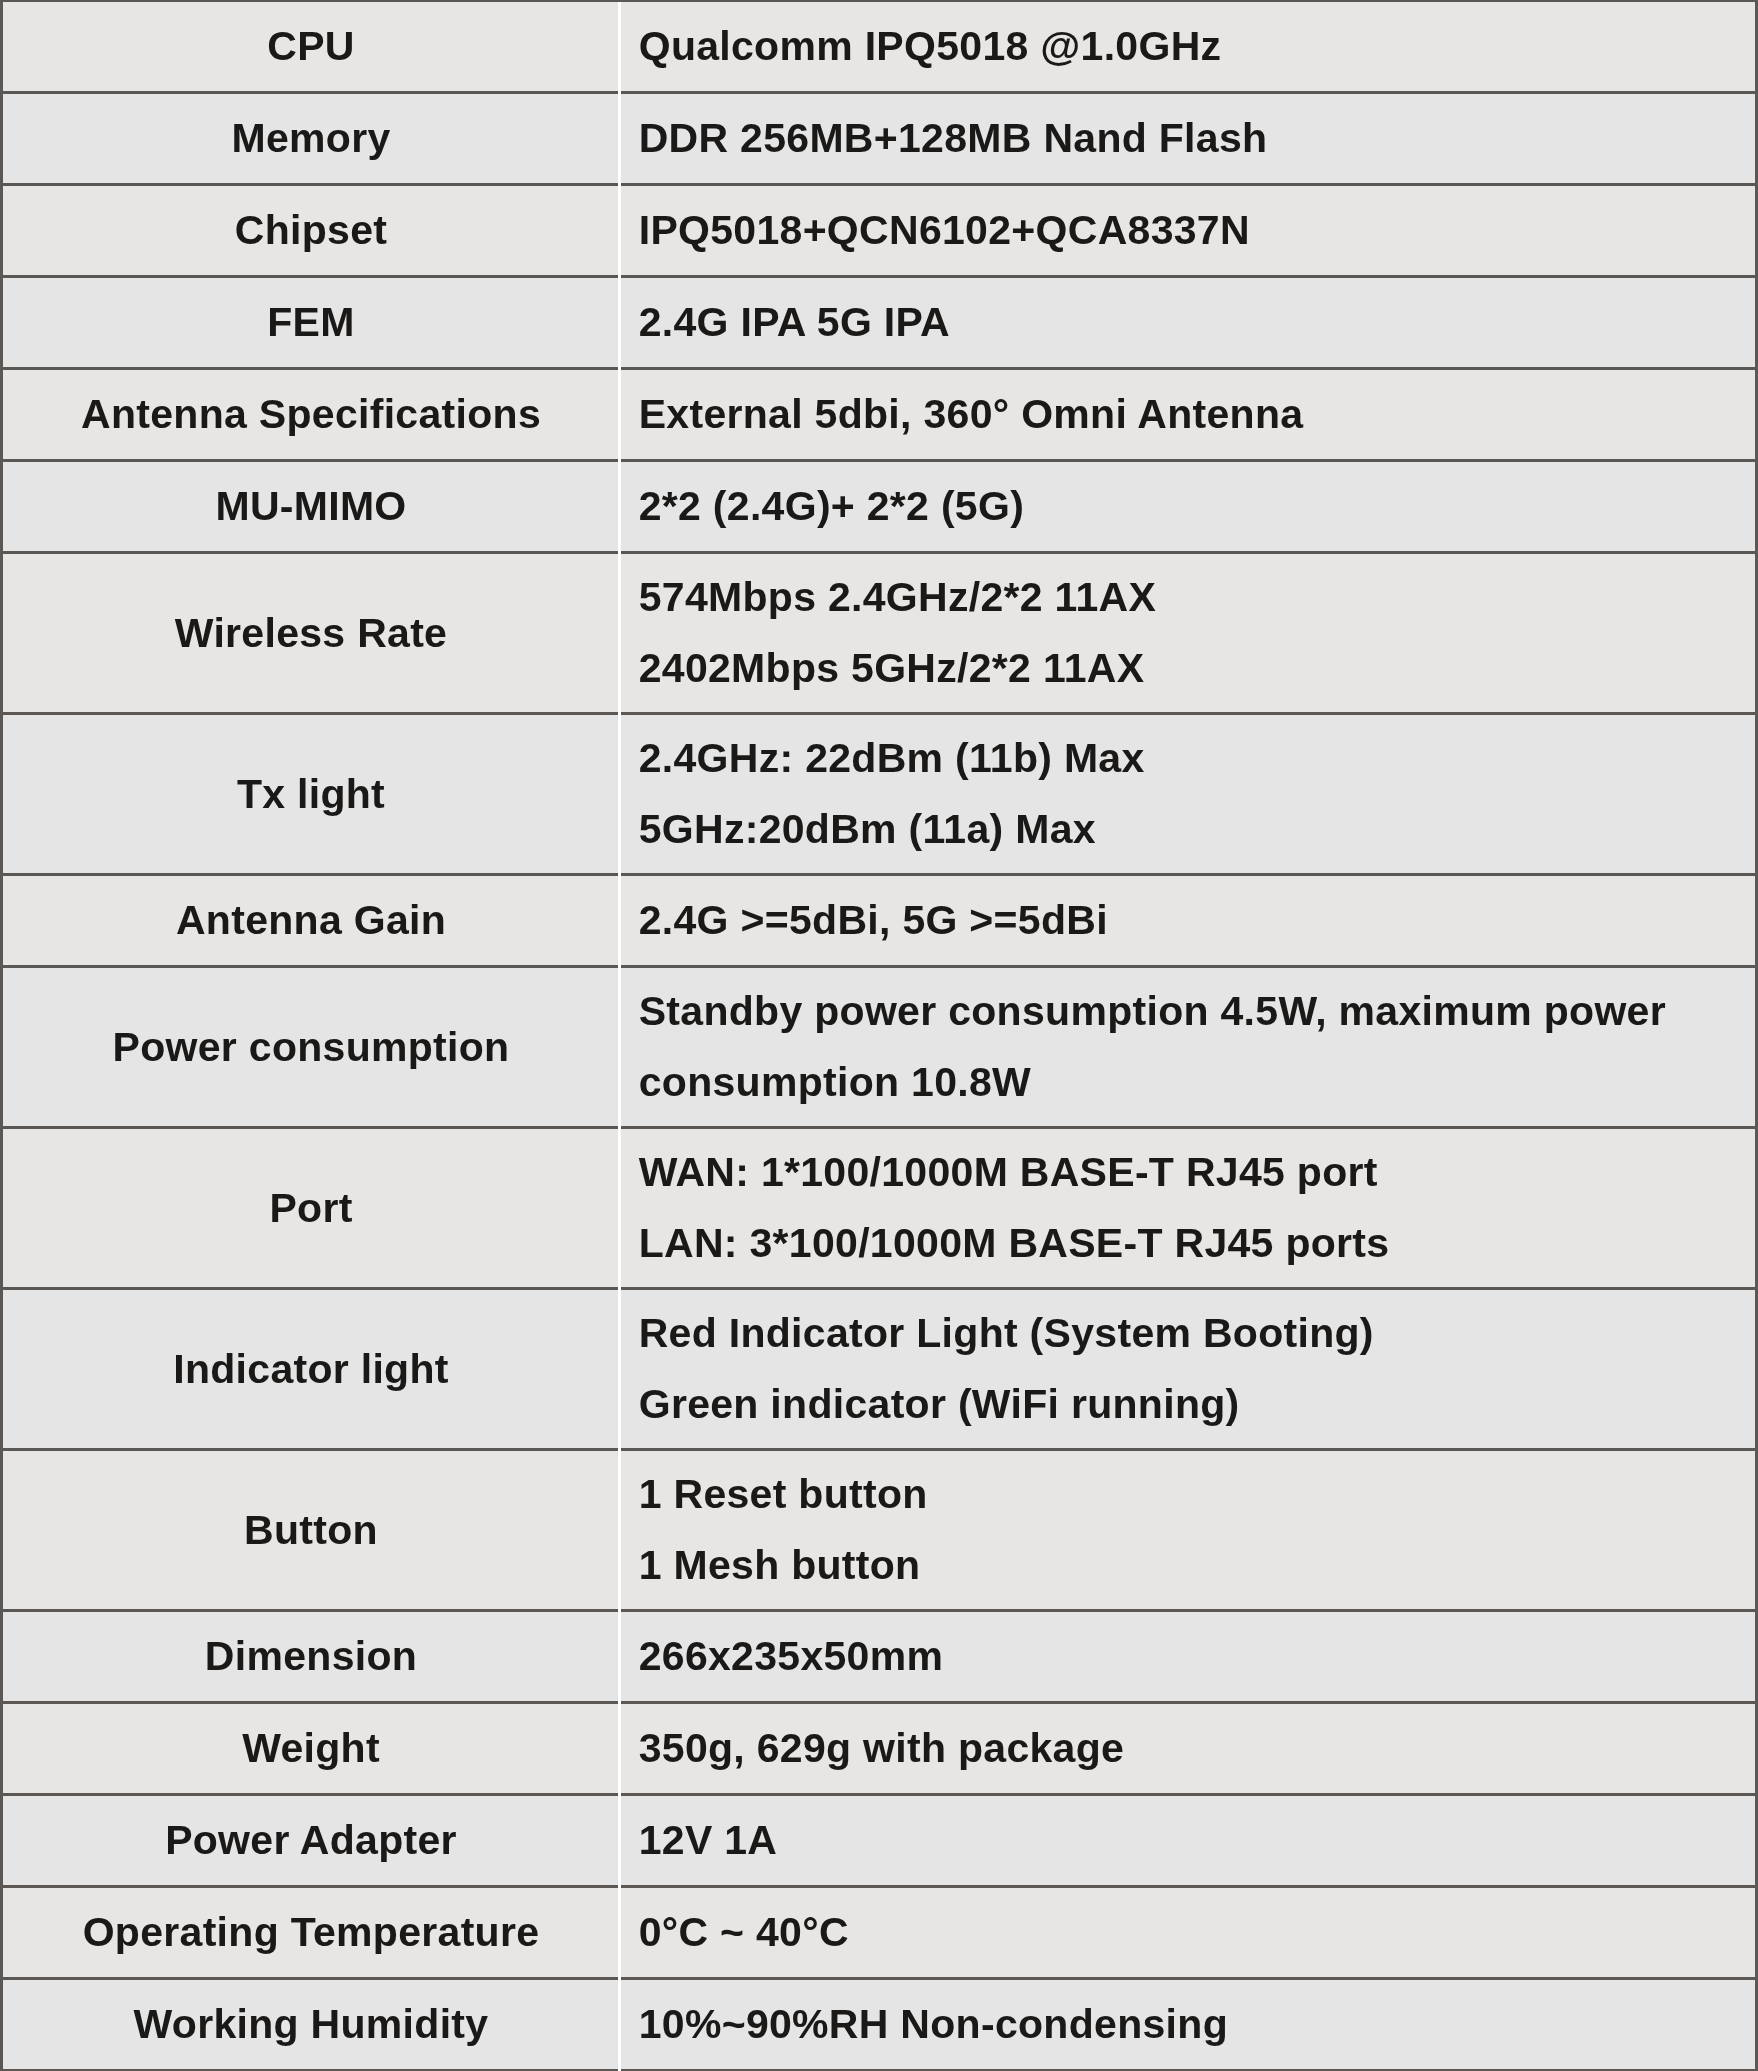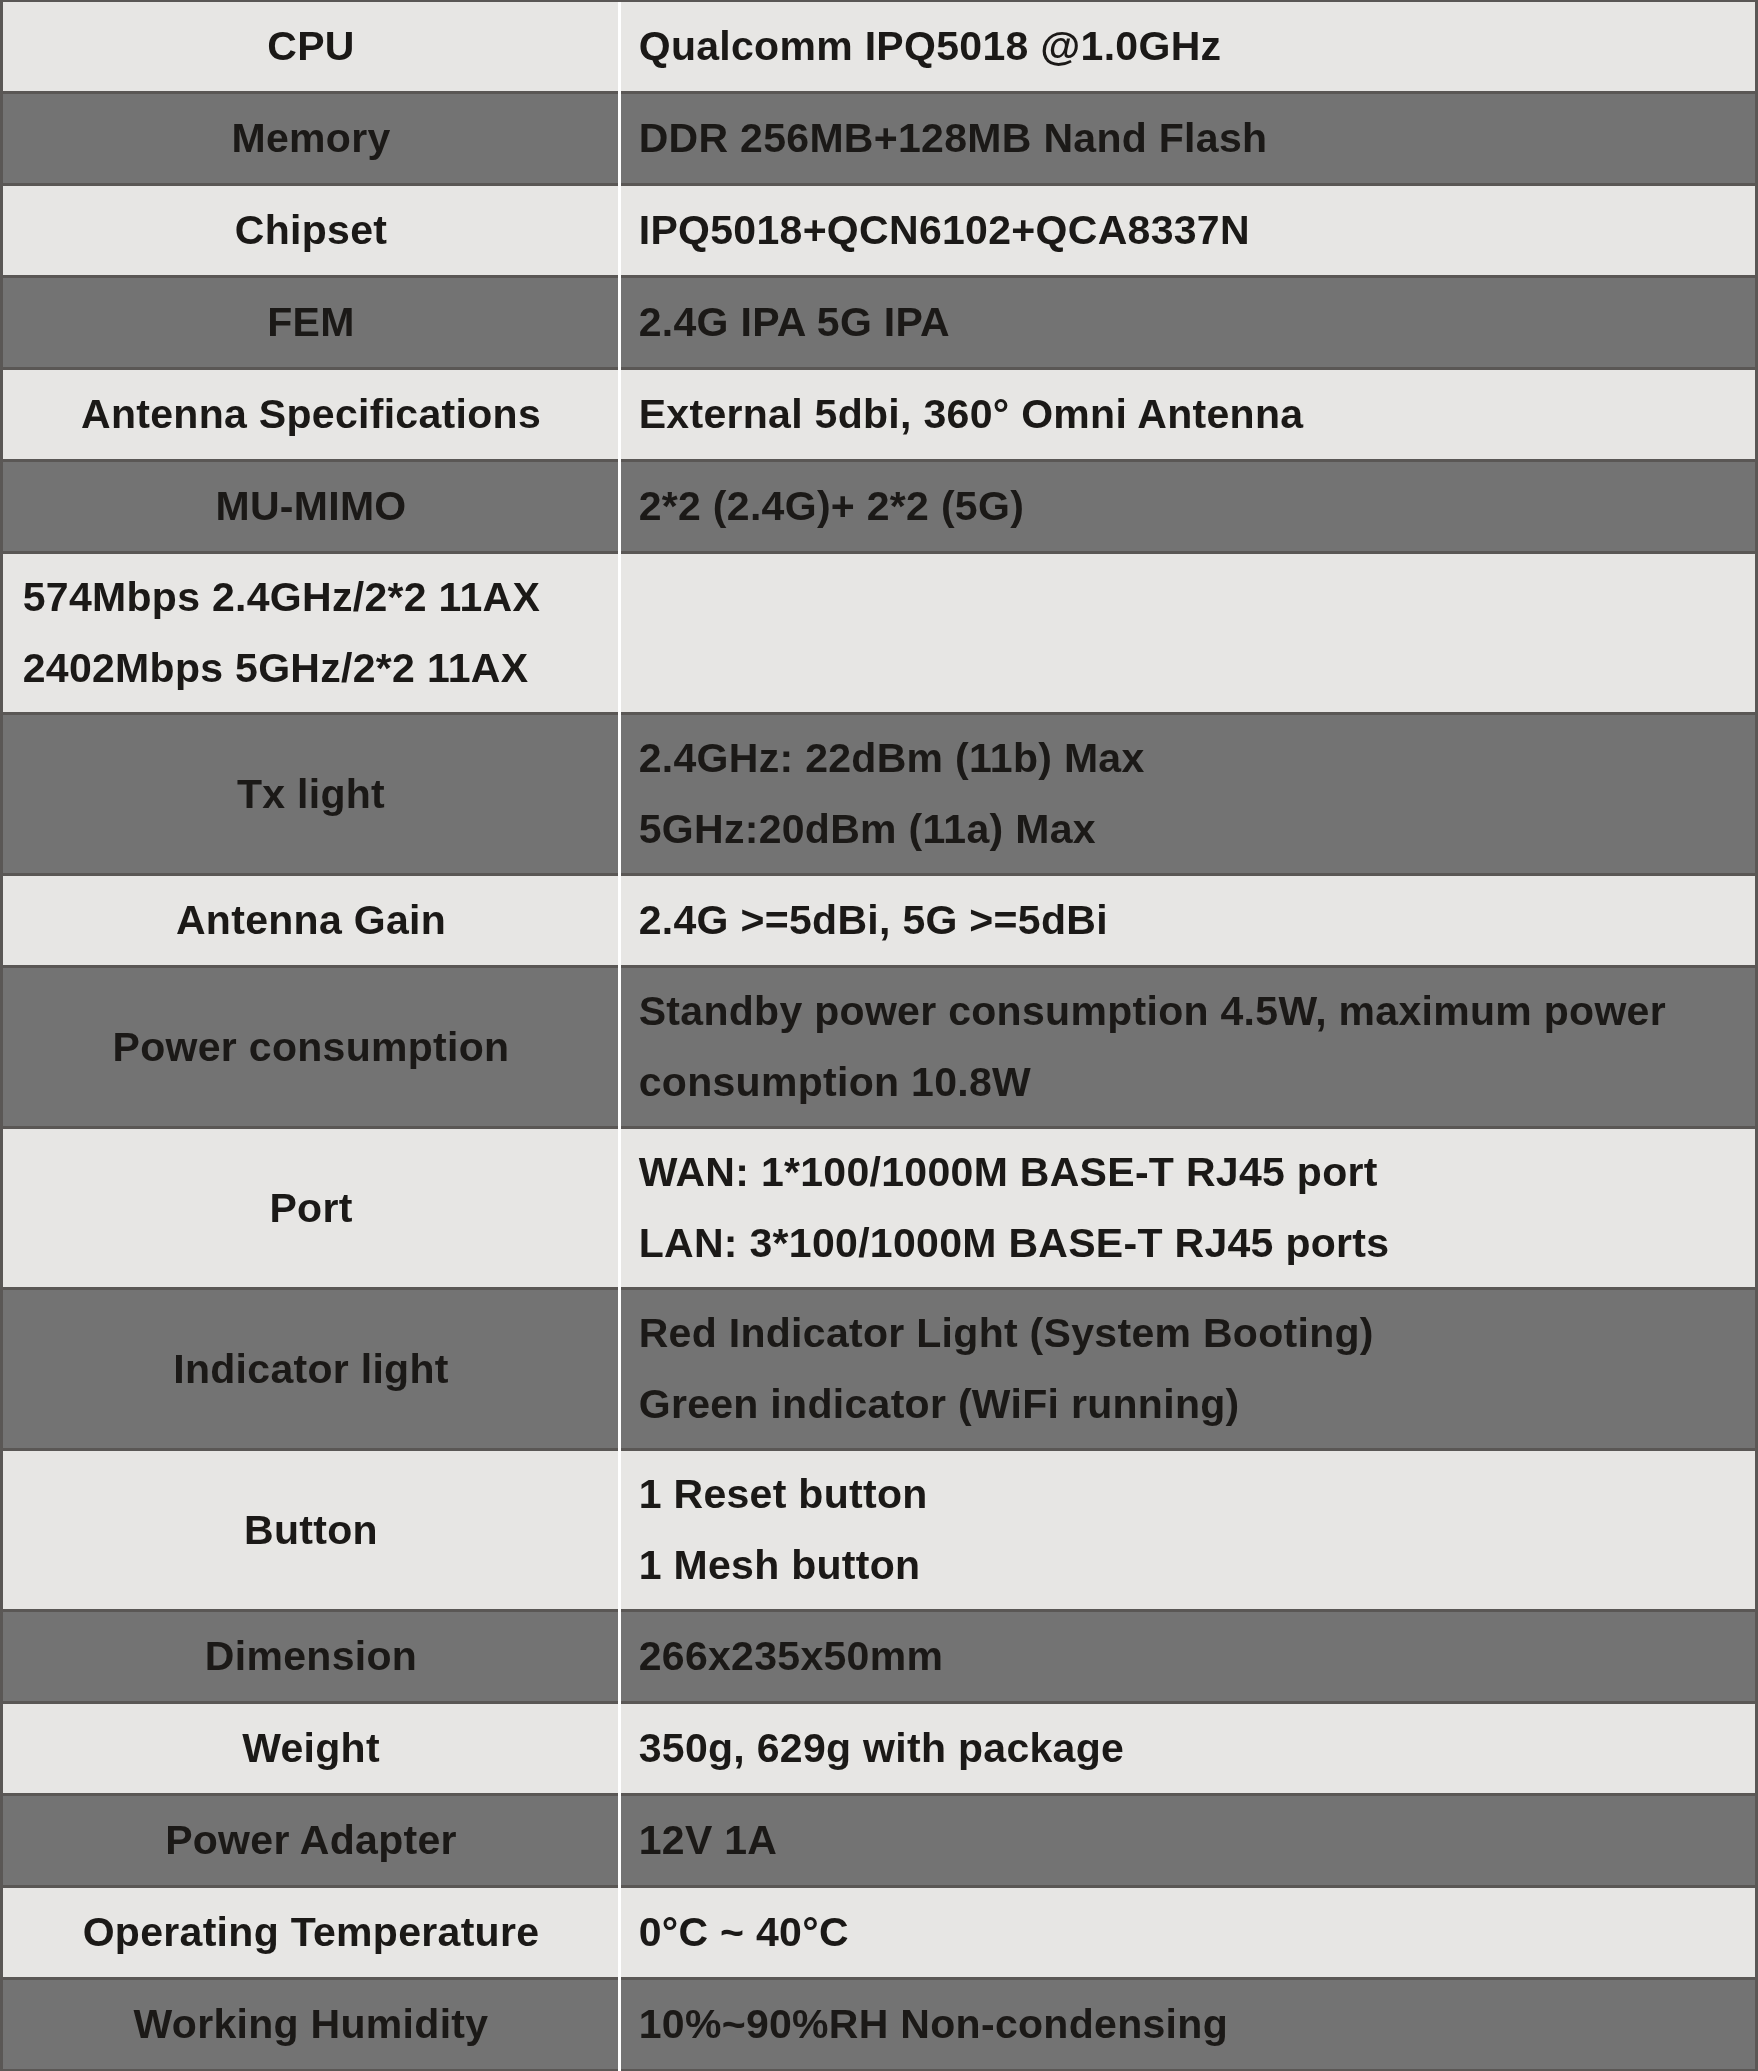--- a/index.html
+++ b/index.html
@@ -19,21 +19,21 @@
     position:relative;
     width:1758px;
     border:3px solid var(--border);
     border-top-width:2px;
     background:#ffffff;
   }
   .row{
     display:flex;
     height:92px;
     border-bottom:3px solid var(--border);
-    background:#737373;
+    background:#e5e5e5;
   }
   .row.tall{height:161px;}
   .row:last-of-type{border-bottom:none;}
   .row:nth-child(odd){background:var(--shade);}
   .cell{
     font-size:41px;
     font-weight:700;
     letter-spacing:0.3px;
   }
   .cell.label{
@@ -109,20 +109,21 @@
   </div>
 
   <div class="row">
     <div class="cell label">MU-MIMO</div>
     <div class="cell value">
       <div class="line">2*2 (2.4G)+ 2*2 (5G)</div>
     </div>
   </div>
 
   <div class="row tall">
+    <div class="cell label">Wireless Rate</div>
     <div class="cell value">
       <div class="line">574Mbps 2.4GHz/2*2 11AX</div>
       <div class="line">2402Mbps 5GHz/2*2 11AX</div>
     </div>
   </div>
 
   <div class="row tall">
     <div class="cell label">Tx light</div>
     <div class="cell value">
       <div class="line">2.4GHz: 22dBm (11b) Max</div>

